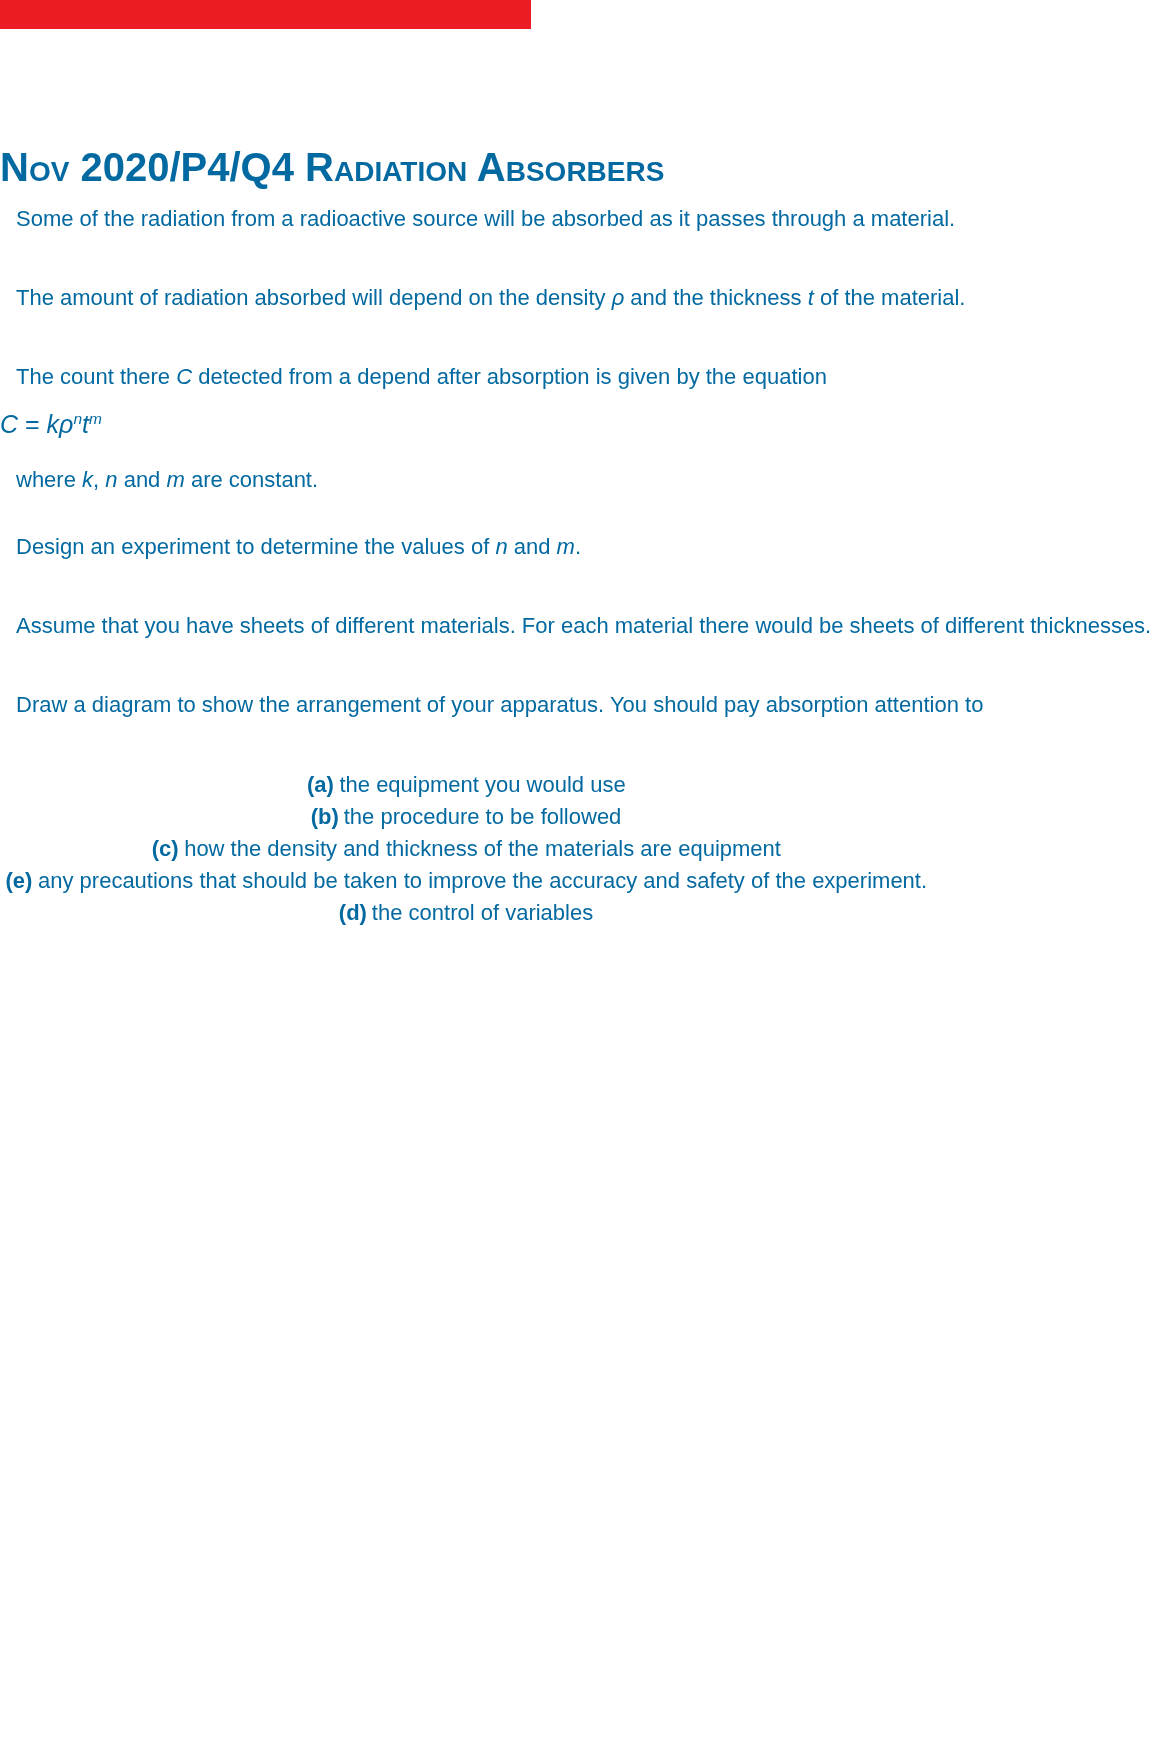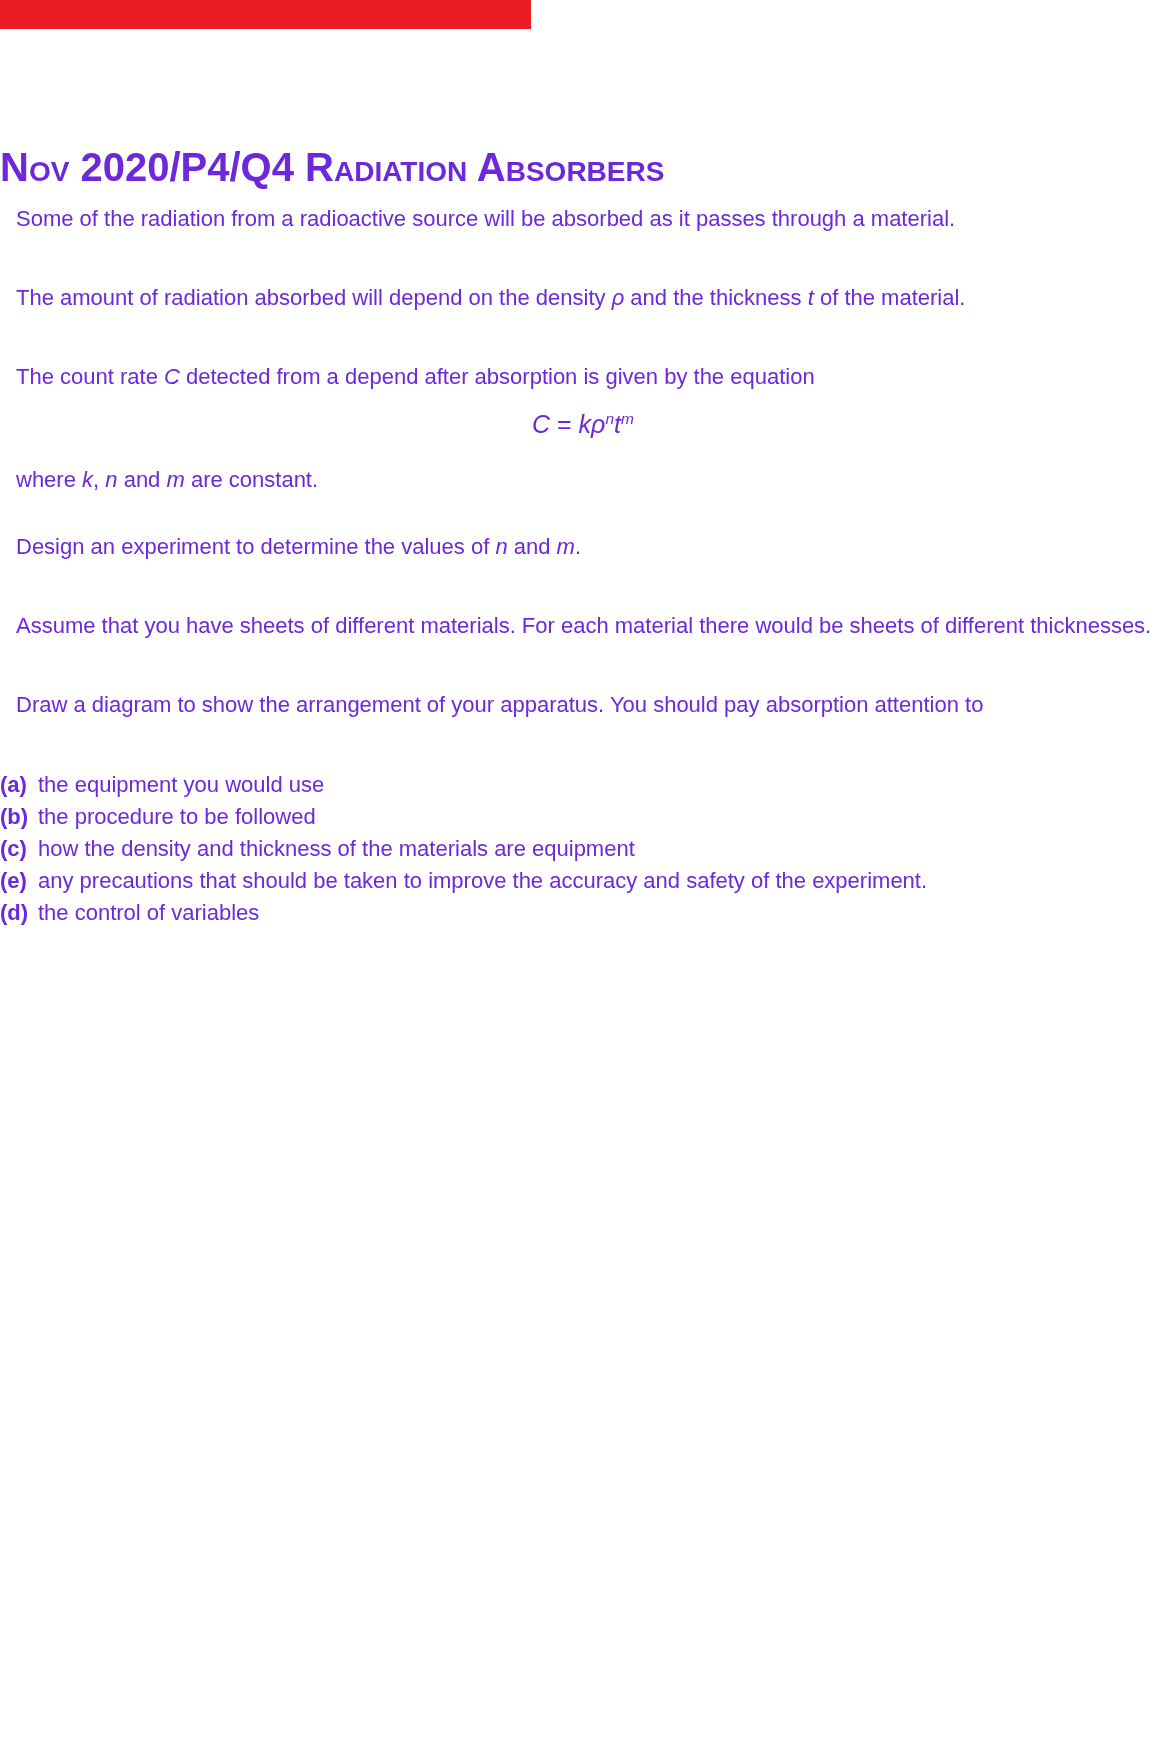--- a/index.html
+++ b/index.html
@@ -2,21 +2,21 @@
 <html><head>
 <meta charset="utf-8">
 <style>
   html, body { margin: 0; padding: 0; background: #ffffff; }
   .page {
     position: relative;
     width: 1166px;
     height: 1318px;
     background: #ffffff;
     font-family: "Liberation Sans", sans-serif;
-    color: #6d28d9;
+    color: #0369a1;
     overflow: hidden;
   }
   .red-bar {
     position: absolute;
     left: 0;
     width: 531px;
     height: 29px;
     background: #ec1c24;
   }
   .red-bar.top { top: 0; }
@@ -45,31 +45,31 @@
   .p3 { top: 363px; }
   .p4 { top: 466px; }
   .p5 { top: 533px; text-align: center; }
   .p6 { top: 612px; }
   .p7 { top: 691px; }
   .equation {
     position: absolute;
     left: 0;
     top: 402px;
     width: 100%;
-    text-align: center;
     font-size: 25px;
     line-height: 34px;
     margin: 0;
   }
   .equation sup { font-size: 62%; }
   .qlist {
     position: absolute;
     left: 0;
     top: 771px;
     margin: 0;
+    text-align: center;
   }
   .qlist .list-item {
     height: 32px;
     font-size: 22px;
     line-height: 28px;
     white-space: nowrap;
   }
   .qlist .lbl {
     display: inline-block;
     min-width: 38px;
@@ -92,21 +92,21 @@
 <div class="page">
 
   <div class="red-bar top" style="background: rgb(236, 28, 36);"></div>
 
   <h1 class="doc-title">Nov 2020/P4/Q4 Radiation Absorbers</h1>
 
   <p class="para p1"><span>Some of the radiation from a radioactive source will be absorbed as it passes through a material.</span></p>
 
   <p class="para p2"><span>The amount of radiation absorbed will depend on the density </span><span style="font-style: italic;">ρ</span><span> and the thickness </span><span style="font-style: italic;">t</span><span> of the material.</span></p>
 
-  <p class="para p3"><span>The count rate </span><span style="font-style: italic;">C</span><span> detected from a depend after absorption is given by the equation</span></p>
+  <p class="para p3"><span>The count there </span><span style="font-style: italic;">C</span><span> detected from a depend after absorption is given by the equation</span></p>
 
   <div class="equation"><span style="font-style: italic;">C</span><span> = </span><span style="font-style: italic;">k</span><span style="font-style: italic;">ρ</span><sup style="font-style: italic;">n</sup><span style="font-style: italic;">t</span><sup style="font-style: italic;">m</sup></div>
 
   <p class="para p4"><span>where </span><span style="font-style: italic;">k</span><span>, </span><span style="font-style: italic;">n</span><span> and </span><span style="font-style: italic;">m</span><span> are constant.</span></p>
 
   <p class="para p5"><span>Design an experiment to determine the values of </span><span style="font-style: italic;">n</span><span> and </span><span style="font-style: italic;">m</span><span>.</span></p>
 
   <p class="para p6"><span>Assume that you have sheets of different materials. For each material there would be sheets of different thicknesses.</span></p>
 
   <p class="para p7"><span>Draw a diagram to show the arrangement of your apparatus. You should pay absorption attention to</span></p>

